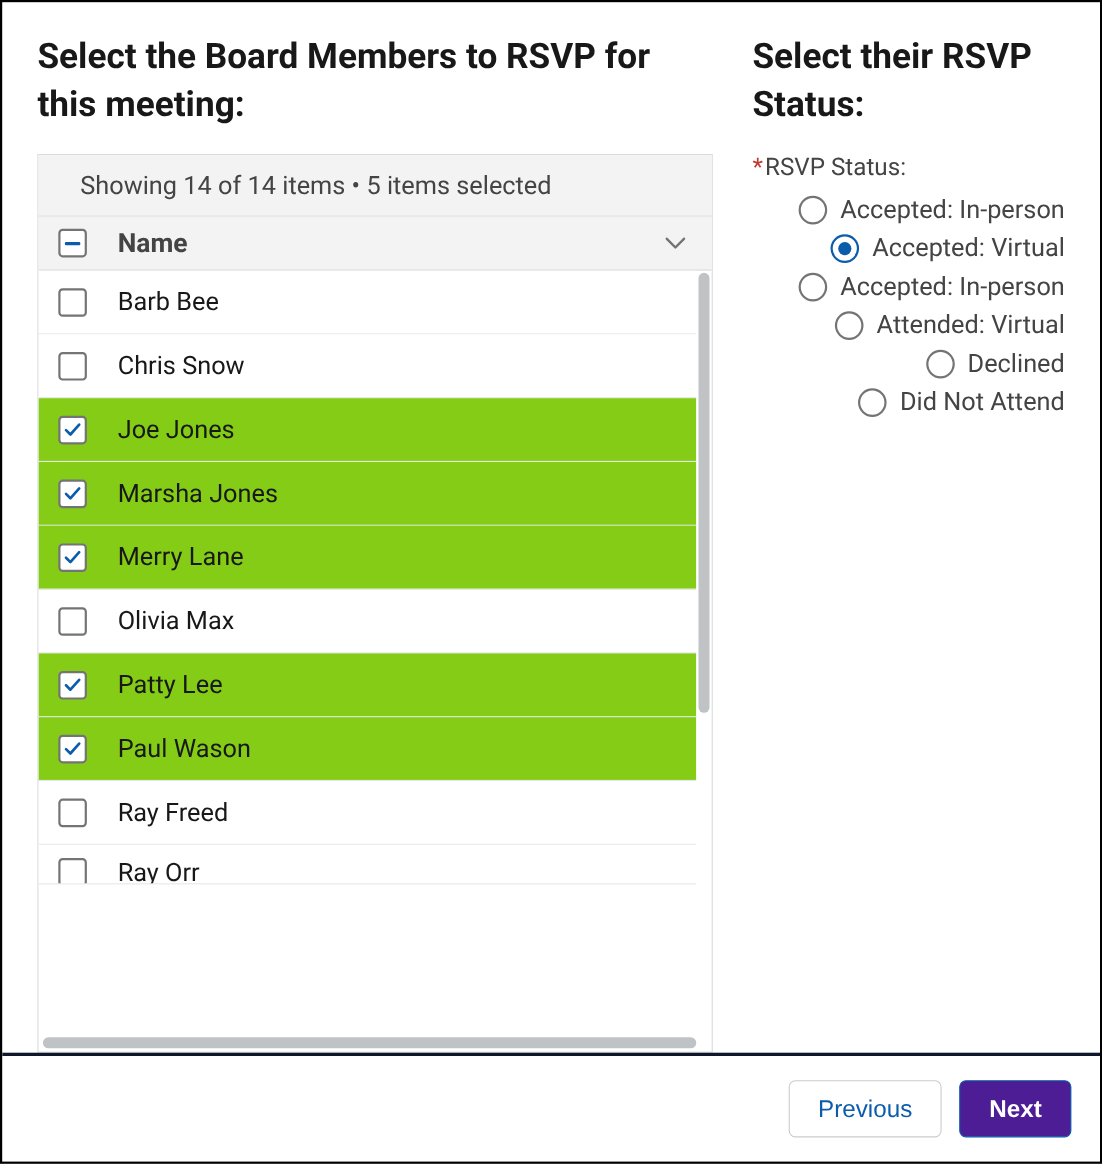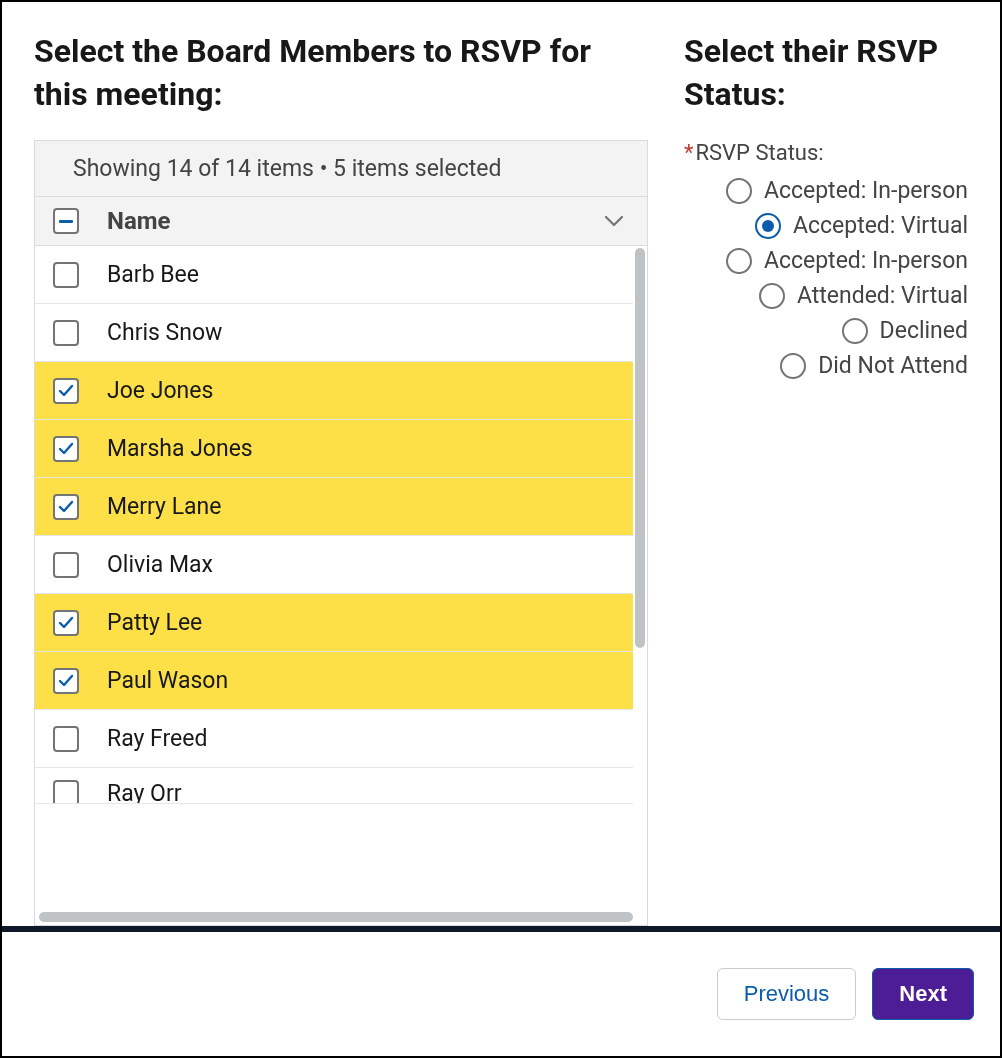--- a/index.html
+++ b/index.html
@@ -108,21 +108,21 @@
       
     }
     .row {
       display: flex;
       align-items: center;
       padding: 15px 18px;
       border-bottom: 1px solid #e5e7e9;
       background: #fff;
     }
     .row.selected {
-      background: #fde047;
+      background: #84cc16;
     }
     .row .chk {
       width: 26px;
       height: 26px;
       border: 2px solid #747474;
       border-radius: 4px;
       background: #fff;
       display: flex;
       align-items: center;
       justify-content: center;
@@ -216,22 +216,22 @@
       height: 12px;
       border-radius: 50%;
       background: #0b5cab;
     }
     .radio-label {
       font-size: 23px;
       color: #444;
     }
     
     .footer {
-      border-top: 6px solid #0f172a;
-      padding: 36px 26px;
+      border-top: 3px solid #0f172a;
+      padding: 22px 26px;
       display: flex;
       justify-content: flex-end;
       gap: 16px;
     }
     .btn {
       font-size: 22px;
       padding: 12px 26px;
       border-radius: 6px;
       cursor: pointer;
       font-weight: 500;

